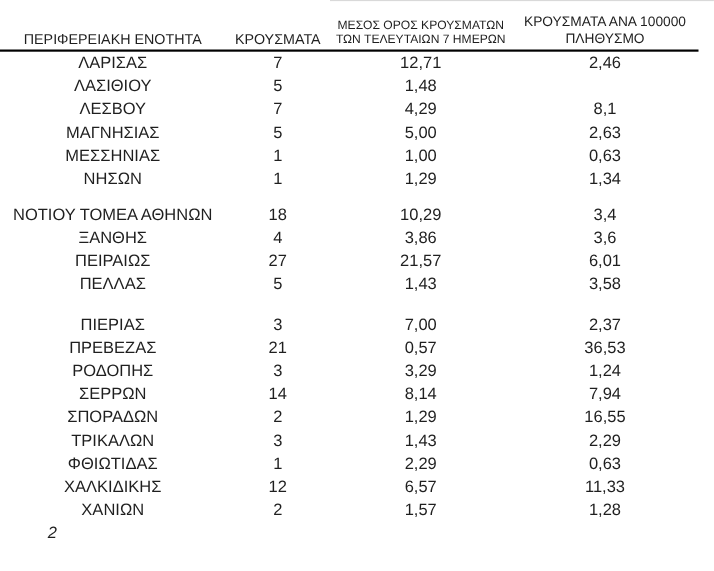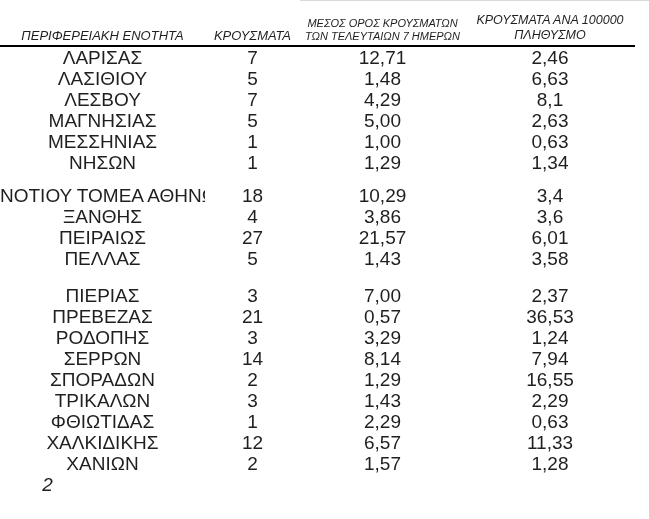--- a/index.html
+++ b/index.html
@@ -41,35 +41,34 @@
     overflow: hidden;
     white-space: nowrap;
   }
   .c1 { width: 205px; }
   .c2 { width: 95px; }
   .c3 { width: 165px; }
   .c4 { width: 170px; }
   .hdr {
     font-size: 13px;
     line-height: 15px;
-    font-style: italic;
   }
   .hdr.small {
     font-size: 11px;
     line-height: 13px;
   }
   .hdr.mid {
     font-size: 12.5px;
     line-height: 15px;
   }
   .trow {
     display: flex;
     height: 21px;
     line-height: 21px;
-    font-size: 19px;
+    font-size: 15px;
   }
   .trow.italic {
     font-style: italic;
   }
   .row-gap {
     width: 100%;
   }
 </style>
 </head>
 <body>
@@ -93,21 +92,20 @@
       <div class="trow">
     <div class="cell c1">ΛΑΡΙΣΑΣ</div>
     <div class="cell c2">7</div>
     <div class="cell c3">12,71</div>
     <div class="cell c4">2,46</div>
   </div>
       <div class="trow">
     <div class="cell c1">ΛΑΣΙΘΙΟΥ</div>
     <div class="cell c2">5</div>
     <div class="cell c3">1,48</div>
-    <div class="cell c4">6,63</div>
   </div>
       <div class="trow">
     <div class="cell c1">ΛΕΣΒΟΥ</div>
     <div class="cell c2">7</div>
     <div class="cell c3">4,29</div>
     <div class="cell c4">8,1</div>
   </div>
       <div class="trow">
     <div class="cell c1">ΜΑΓΝΗΣΙΑΣ</div>
     <div class="cell c2">5</div>

